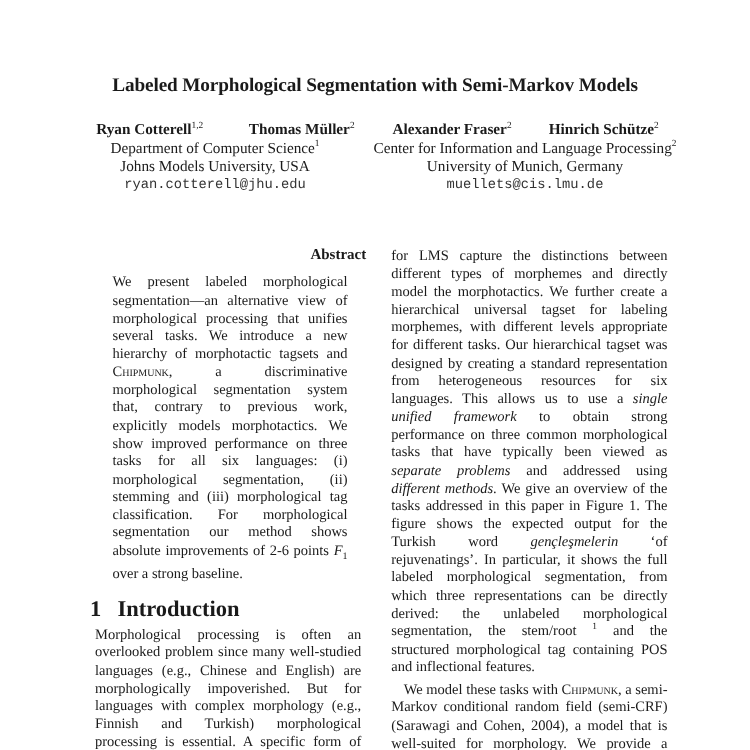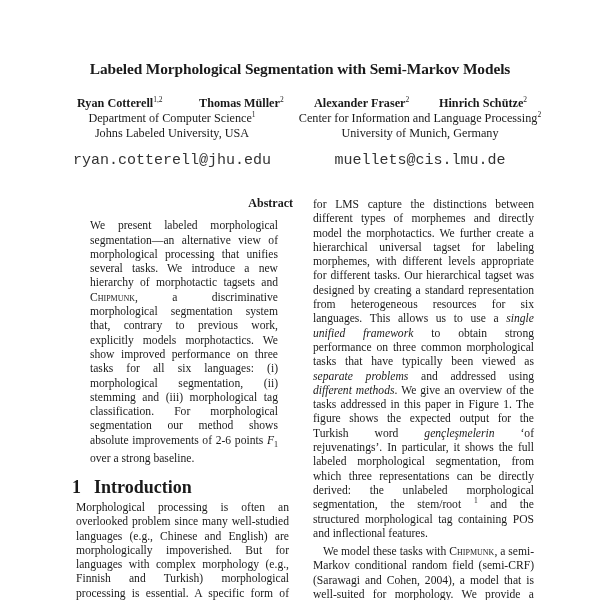--- a/index.html
+++ b/index.html
@@ -6,21 +6,21 @@
   body { width: 600px; height: 600px; overflow: hidden; position: relative;
          font-family: "Liberation Serif", "DejaVu Serif", serif; color: #1a1a1a; }
   .page { position: absolute; left: 0; top: 0; width: 503px; height: 600px; }
   .title { position: absolute; left: 0; width: 600px; top: 60px; text-align: center;
            font-weight: bold; font-size: 15.4px; letter-spacing: -0.1px; }
   .aff { position: absolute; text-align: center; font-size: 12.2px; line-height: 15px; }
   .aff-left { left: 72px; width: 200px; text-align: center; }
   .aff-right { left: 295px; width: 250px; }
   .names { position: absolute; top: 96px; font-weight: bold; font-size: 12.2px; white-space: nowrap; }
   sup { font-size: 7.5px; vertical-align: 5px; line-height: 0; font-weight: normal; }
-  .email { font-family: "Liberation Mono", "DejaVu Sans Mono", monospace; font-size: 15px; color: #333; margin-top: 12px; }
+  .email { font-family: "Liberation Mono", "DejaVu Sans Mono", monospace; font-size: 11px; color: #333; }
   .col { position: absolute; font-size: 11.6px; line-height: 14.3px; text-align: justify; }
   .col-left { left: 72px; width: 221px; top: 196px; }
   .col-right { left: 309px; width: 229px; top: 194px; }
   .abs-head { text-align: right; font-weight: bold; font-size: 12px; margin: 0 0 9px 0; }
   .abstract { margin: 0 15px 0 18px; }
   .sec-head { font-weight: bold; font-size: 18px; margin: 13px 0 7px 0; }
   .sec-num { display: inline-block; width: 22px; }
   p { margin: 4px; }
   .indent { text-indent: 10px; }
   .sc { font-variant: small-caps; }
@@ -34,21 +34,21 @@
 
   <div class="title">Labeled Morphological Segmentation with Semi-Markov Models</div>
 
   <div class="names" style="left:77px;"><span>Ryan Cotterell</span><sup>1,2</sup></div>
   <div class="names" style="left:199px;"><span>Thomas Müller</span><sup>2</sup></div>
   <div class="names" style="left:314px;"><span>Alexander Fraser</span><sup>2</sup></div>
   <div class="names" style="left:439px;"><span>Hinrich Schütze</span><sup>2</sup></div>
 
   <div class="aff aff-left" style="top:111px;">
     <div><span>Department of Computer Science</span><sup>1</sup></div>
-    <div>Johns Labeled University, USA</div>
+    <div>Johns Models University, USA</div>
     <div class="email">ryan.cotterell@jhu.edu</div>
   </div>
   <div class="aff aff-right" style="top:111px;">
     <div><span>Center for Information and Language Processing</span><sup>2</sup></div>
     <div>University of Munich, Germany</div>
     <div class="email">muellets@cis.lmu.de</div>
   </div>
 
   <div class="col col-left">
     <div class="abs-head">Abstract</div>

